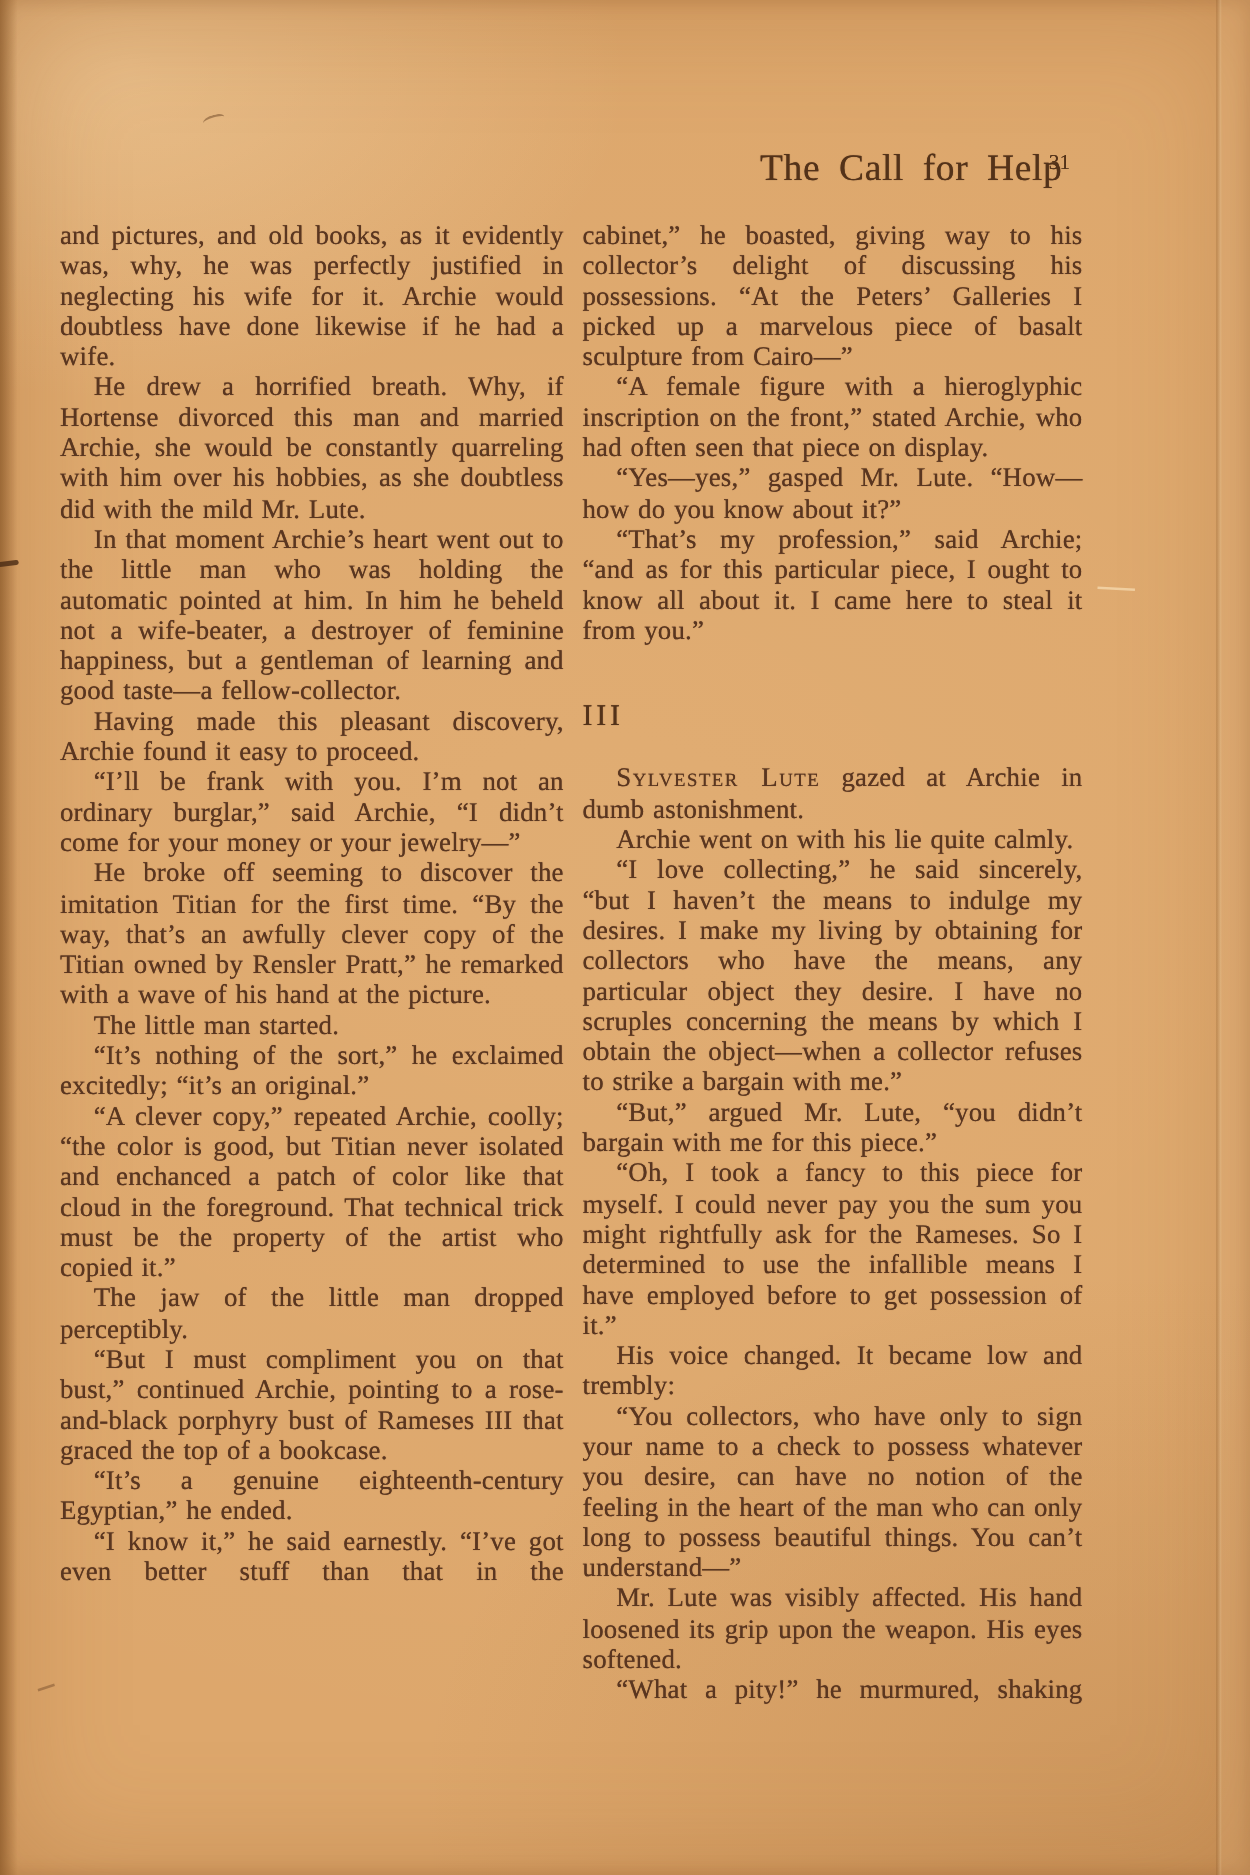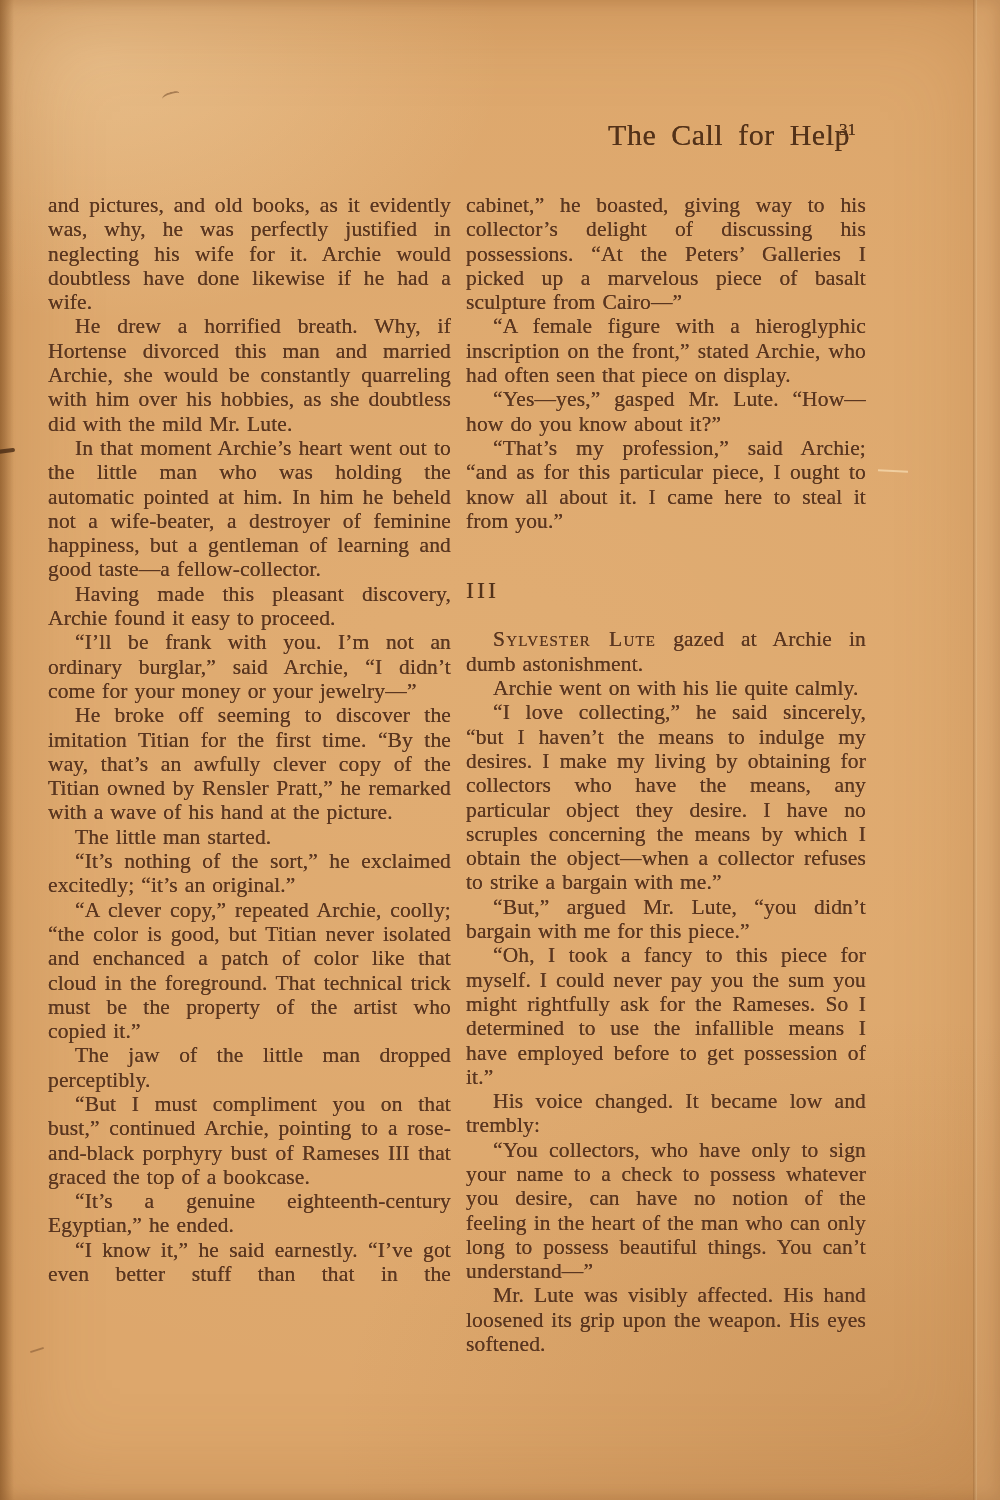--- a/index.html
+++ b/index.html
@@ -40,21 +40,20 @@
   .page-number {
     position:absolute; right:10px; top:2px;
     font-size:17px; color:#533219; text-shadow:0 0 0.5px rgba(83,50,25,0.9);margin-left:26px;
   }
   .col {
     position:absolute; top:176px;
     font-size:21.5px; line-height:24.3px;
     text-align:justify; text-justify:inter-word;
     letter-spacing:0.15px; word-spacing:1.4px;
     text-shadow:0 0 0.55px rgba(90,54,32,0.95);
-    margin-top:17px;
   }
   .col-left  { left:48px;  width:403px; }
   .col-right { left:466px; width:400px; }
   .para { margin:0; text-indent:27px; }
   .para.noindent { text-indent:0; }
   .para.contend { text-align-last: justify; }
   .section-heading {
     margin:45px 0 25px; text-align:left; text-indent:0;
     font-size:24px; letter-spacing:3px; color:#533219;
     text-shadow:0 0 0.6px rgba(83,50,25,0.9);
@@ -123,15 +122,16 @@
     <p class="para section-heading">III</p>
 
     <p class="para"><span class="smallcaps">Sylvester Lute</span><span> gazed at Archie in dumb astonishment.</span></p>
     <p class="para">Archie went on with his lie quite calmly.</p>
     <p class="para">“I love collecting,” he said sincerely, “but I haven’t the means to indulge my desires. I make my living by obtaining for collectors who have the means, any particular object they desire. I have no scruples concerning the means by which I obtain the object—when a collector refuses to strike a bargain with me.”</p>
     <p class="para">“But,” argued Mr. Lute, “you didn’t bargain with me for this piece.”</p>
     <p class="para">“Oh, I took a fancy to this piece for myself. I could never pay you the sum you might rightfully ask for the Rameses. So I determined to use the infallible means I have employed before to get possession of it.”</p>
     <p class="para">His voice changed. It became low and trembly:</p>
     <p class="para">“You collectors, who have only to sign your name to a check to possess whatever you desire, can have no notion of the feeling in the heart of the man who can only long to possess beautiful things. You can’t understand—”</p>
     <p class="para">Mr. Lute was visibly affected. His hand loosened its grip upon the weapon. His eyes softened.</p>
+    <p class="para contend">“What a pity!” he murmured, shaking</p>
   </div>
 
 </div>
 
 </body></html>

